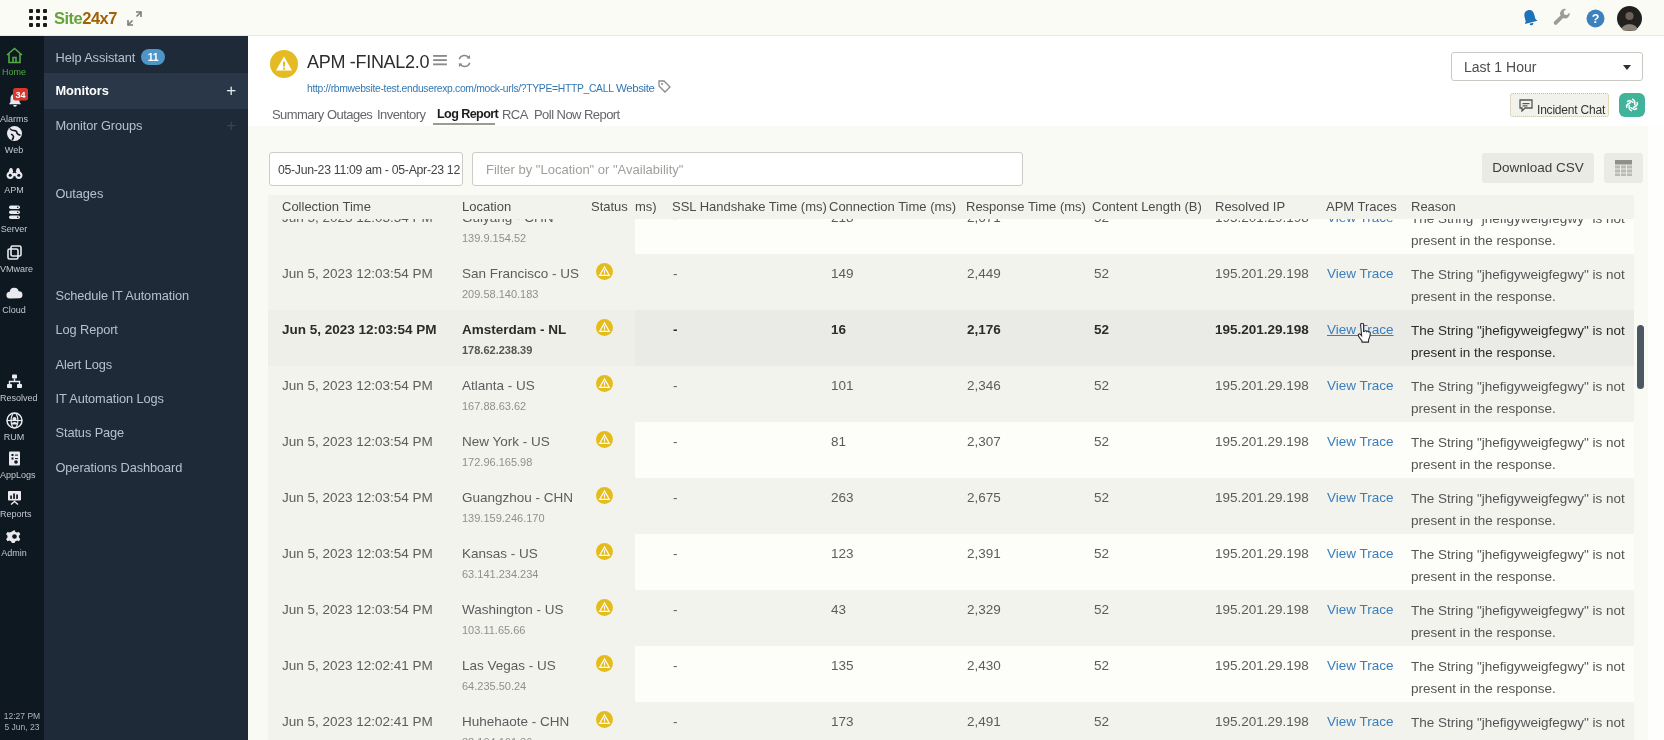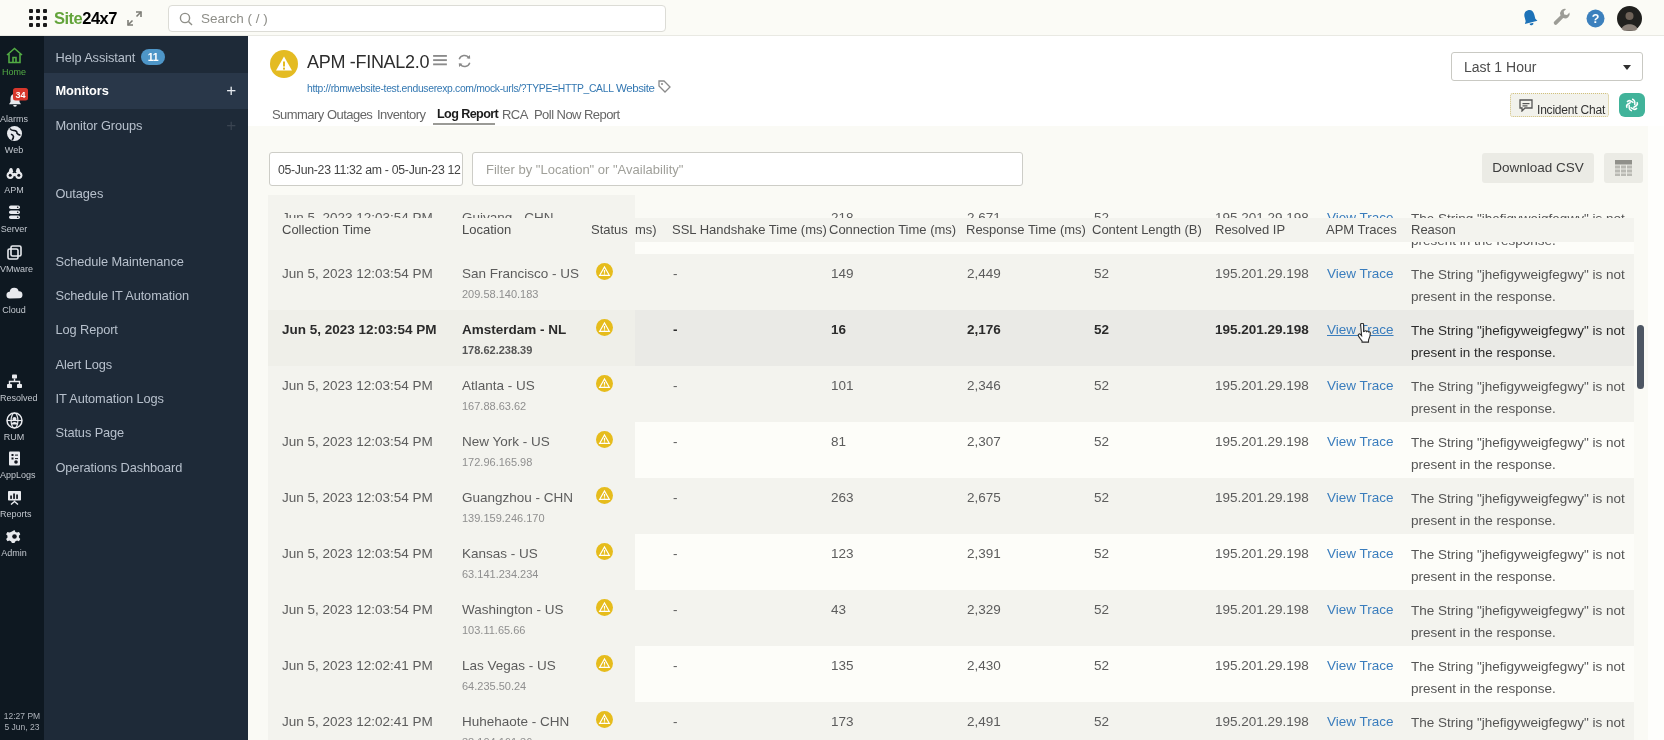--- a/index.html
+++ b/index.html
@@ -48,21 +48,21 @@
 #filterinp { left:224px; width:551px; color:#a0a09a; padding:9px 0 0 13px; }
 #csvbtn { position:absolute; left:1234px; top:117px; width:112px; height:30px; background:#ebebe5; border-radius:3px; font-size:13.5px; color:#3c3c3c; text-align:center; line-height:30px; }
 #colbtn { position:absolute; left:1356px; top:117px; width:39px; height:30px; background:#ebebe5; border-radius:3px; }
 
 #tablezone { position:absolute; left:0; top:159px; width:1416px; height:545px; }
 .rowbg { position:absolute; left:20px; width:1366px; height:56px; }
 .rowbg.a { background:#fdfdf9; }
 .rowbg.b { background:#f3f3ee; }
 .rowbg.h { background:#eaeae6; }
 #fixedpane { position:absolute; left:20px; top:0; width:367px; height:545px; background:#f3f3ee; }
-#thead { position:absolute; left:20px; top:0px; width:1366px; height:24px; background:#f3f3ee; z-index:5;margin-top:23px; }
+#thead { position:absolute; left:20px; top:0px; width:1366px; height:24px; background:#f3f3ee; z-index:5; }
 .th { position:absolute; top:4px; font-size:13px; color:#4b4b4b; white-space:nowrap; }
 .cell { position:absolute; font-size:13.5px; color:#5c5c5c; white-space:nowrap; }
 .cell.ip { font-size:11px; color:#8f8f8f; }
 .cell.link { color:#3a7dbd; }
 .cell.dk { color:#2b2b2b; font-weight:bold; }
 .reason { position:absolute; width:240px; font-size:13.5px; color:#555; line-height:22px; }
 .sticon { position:absolute; width:17px; height:17px; }
 
 #vthumb { position:absolute; left:1637px; top:325px; width:7px; height:64px; background:#4d5663; border-radius:3.5px; z-index:40; }
 </style>
@@ -77,36 +77,29 @@
           <rect x="7" y="0" width="4" height="4" rx="1"></rect>
           <rect x="14" y="0" width="4" height="4" rx="1"></rect>
         <rect x="0" y="7" width="4" height="4" rx="1"></rect>
           <rect x="7" y="7" width="4" height="4" rx="1"></rect>
           <rect x="14" y="7" width="4" height="4" rx="1"></rect>
         <rect x="0" y="14" width="4" height="4" rx="1"></rect>
           <rect x="7" y="14" width="4" height="4" rx="1"></rect>
           <rect x="14" y="14" width="4" height="4" rx="1"></rect>
       </g>
     </svg>
-    <div class="abs" style="left:54px;top:9px;font-size:16.5px;font-weight:bold;letter-spacing:-0.5px;"><span style="color:#63a43b">Site</span><span style="color:#000000">24x7</span></div>
+    <div class="abs" style="left:54px;top:9px;font-size:16.5px;font-weight:bold;letter-spacing:-0.5px;"><span style="color:#63a43b">Site</span><span style="color:#a16207">24x7</span></div>
     <svg class="abs" style="left:127px;top:11px" width="15" height="15" viewBox="0 0 15 15">
       <g stroke="#7d7d77" stroke-width="1.6" fill="none">
         <path d="M9 1 L14 1 L14 6"></path>
           <path d="M14 1 L9.5 5.5"></path>
         <path d="M1 9 L1 14 L6 14"></path>
           <path d="M1 14 L5.5 9.5"></path>
       </g>
     </svg>
-    <div id="searchbox">
-      <svg class="abs" style="left:10px;top:6px" width="14" height="14" viewBox="0 0 14 14">
-        <circle cx="6" cy="6" r="4.6" fill="none" stroke="#8e8e88" stroke-width="1.4"></circle>
-        <line x1="9.4" y1="9.4" x2="13" y2="13" stroke="#8e8e88" stroke-width="1.4"></line>
-      </svg>
-      <span class="ph">Search ( / )</span>
-    </div>
 
     <svg class="abs" style="left:1520px;top:8px" width="20" height="20" viewBox="0 0 20 20">
       <g transform="rotate(-15 10 10)">
         <path d="M10 2 C6.5 2 5 4.5 5 8 L5 12 L3.5 14.5 L16.5 14.5 L15 12 L15 8 C15 4.5 13.5 2 10 2 Z" fill="#1d72b8"></path>
         <path d="M8 15.5 a2 2 0 0 0 4 0 Z" fill="#1d72b8"></path>
       </g>
     </svg>
     <svg class="abs" style="left:1552px;top:8px" width="19" height="19" viewBox="0 0 19 19">
       <path d="M17.5 4.5 a4.6 4.6 0 0 1 -6.3 5.6 L5 16.3 a1.9 1.9 0 0 1 -2.7 -2.7 L8.5 7.4 A4.6 4.6 0 0 1 14.1 1.1 L11.7 3.6 L12.2 6.4 L15 6.9 Z" fill="#9c9c96"></path>
     </svg>
@@ -241,21 +234,20 @@
         </svg>
         <span class="lbl" style="color:#c3c8cf">Admin</span>
       </div>
     </div>
 
   <div id="menu">
     <div class="mitem" style="top:5px">Help Assistant<span class="badge11">11</span></div>
     <div class="mitem hl" style="top:37px">Monitors<span class="plus">+</span></div>
     <div class="mitem" style="top:73px">Monitor Groups<span class="plus faint">+</span></div>
     <div class="mitem" style="top:141px">Outages</div>
-    <div class="mitem" style="top:209px">Schedule Maintenance</div>
     <div class="mitem" style="top:243px">Schedule IT Automation</div>
     <div class="mitem" style="top:277px">Log Report</div>
     <div class="mitem" style="top:346px">IT Automation Logs</div>
     <div class="mitem" style="top:312px">Alert Logs</div>
     <div class="mitem" style="top:380px">Status Page</div>
     <div class="mitem" style="top:415px">Operations Dashboard</div>
   </div>
 
   <div id="main">
     <div id="subzone"></div>
@@ -319,21 +311,21 @@
           <path d="M12 3.5 a4.2 4.2 0 0 1 4.2 4.2 v4.6"></path>
           <path d="M19.4 7.8 a4.2 4.2 0 0 1 -1.5 5.7 l-4 2.3"></path>
           <path d="M19.4 16.3 a4.2 4.2 0 0 1 -5.7 1.5 l-4 -2.3"></path>
           <path d="M12 20.5 a4.2 4.2 0 0 1 -4.2 -4.2 v-4.6"></path>
           <path d="M4.6 16.2 a4.2 4.2 0 0 1 1.5 -5.7 l4 -2.3"></path>
           <path d="M4.6 7.7 a4.2 4.2 0 0 1 5.7 -1.5 l4 2.3"></path>
         </g>
       </svg>
     </div>
 
-    <div id="dateinp">05-Jun-23 11:32 am - 05-Jun-23 12</div>
+    <div id="dateinp">05-Jun-23 11:09 am - 05-Apr-23 12</div>
     <div id="filterinp">Filter by "Location" or "Availability"</div>
     <div id="csvbtn">Download CSV</div>
     <div id="colbtn">
       <svg style="position:absolute;left:11px;top:7px" width="17" height="16" viewBox="0 0 17 16">
         <rect x="0" y="0" width="17" height="4.5" fill="#90908a"></rect>
         <g fill="#b9b9b3">
           <rect x="0" y="5.5" width="5" height="3"></rect>
             <rect x="6" y="5.5" width="5" height="3"></rect>
             <rect x="12" y="5.5" width="5" height="3"></rect>
           <rect x="0" y="9.5" width="5" height="3"></rect>

